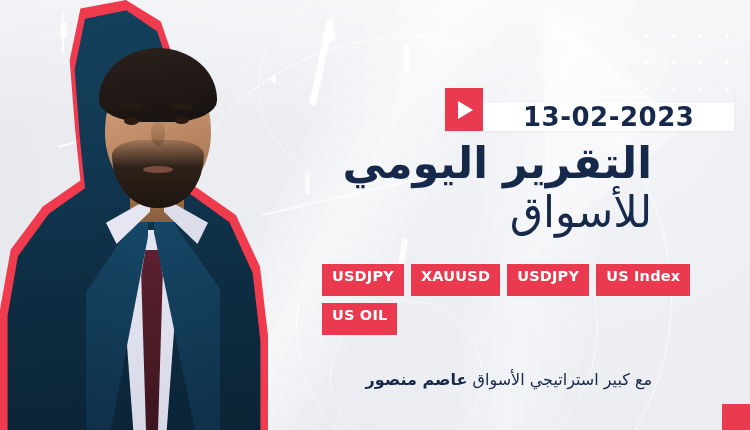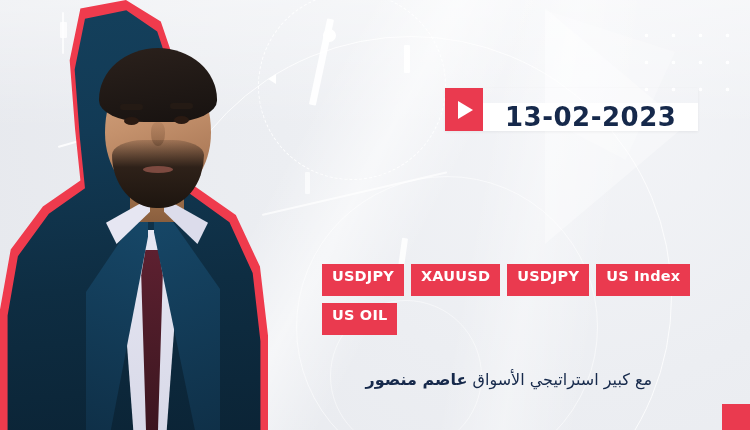--- a/index.html
+++ b/index.html
@@ -129,21 +129,21 @@
   .collar-r{position:absolute;left:170px;top:198px;width:44px;height:46px;
     background:#dcdceb;clip-path:polygon(0% 0%,0% 30%,76% 100%,100% 54%);}
 
   
   .date-bar{
     position:absolute;left:445px;top:88px;height:43px;display:flex;align-items:stretch;
     box-shadow:0 1px 3px rgba(0,0,0,.06);
   }
   .date-box{
     background:#ffffff;display:flex;align-items:center;justify-content:center;
-    padding:0 22px;
+    padding:0 40px;
     margin-top:15px;
   }
   .date-text{
     font-size:26px;font-weight:700;color:#16294b;letter-spacing:.5px;
     direction:ltr;font-family:"DejaVu Sans","Liberation Sans",sans-serif;
   }
   .play-box{
     width:38px;background:#ea3a4f;display:flex;align-items:center;justify-content:center;
   }
   .play-tri{
@@ -239,20 +239,22 @@
   <div class="date-bar">
     <div class="date-box">
       <span class="date-text">13-02-2023</span>
     </div>
     <div class="play-box">
       <span class="play-tri"></span>
     </div>
   </div>
 
   <div class="headline">
+    <span class="h-line1">التقرير اليومي</span>
+    <span class="h-line2">للأسواق</span>
   </div>
 
   <div class="badges">
     <div class="badge-row">
       <span class="badge">USDJPY</span>
       <span class="badge">XAUUSD</span>
       <span class="badge">USDJPY</span>
       <span class="badge">US Index</span>
     </div>
     <div class="badge-row">

